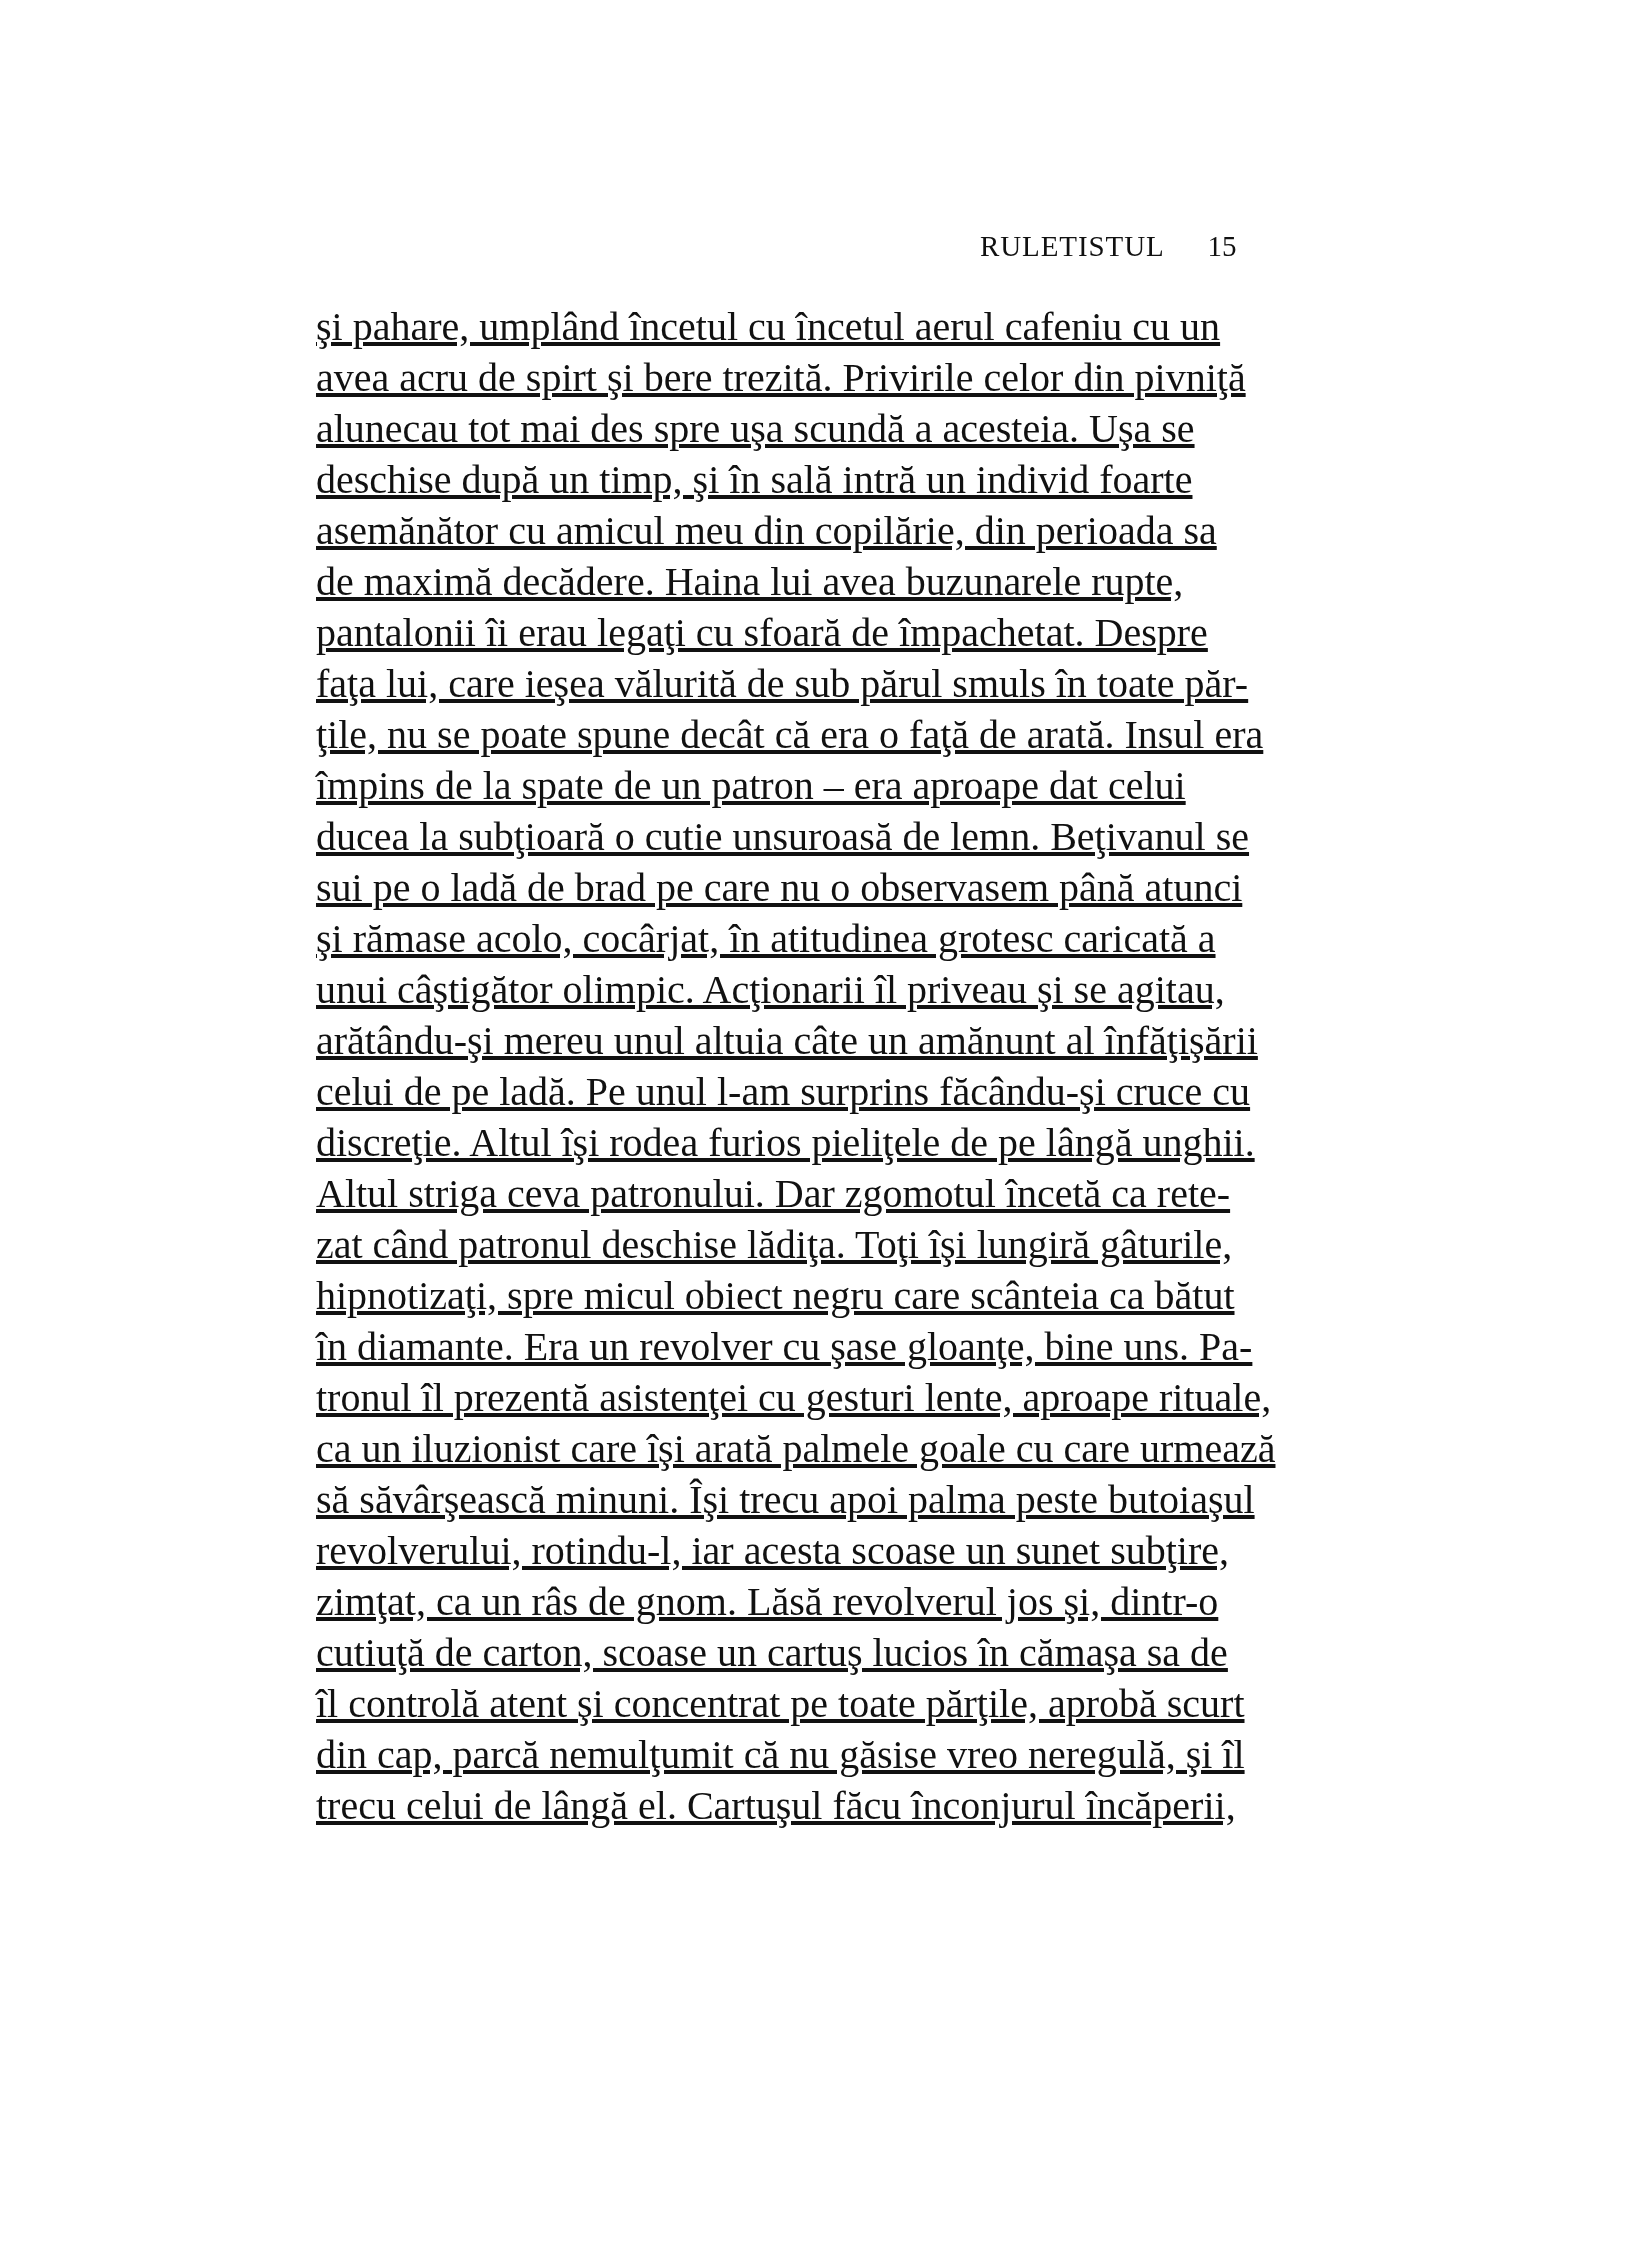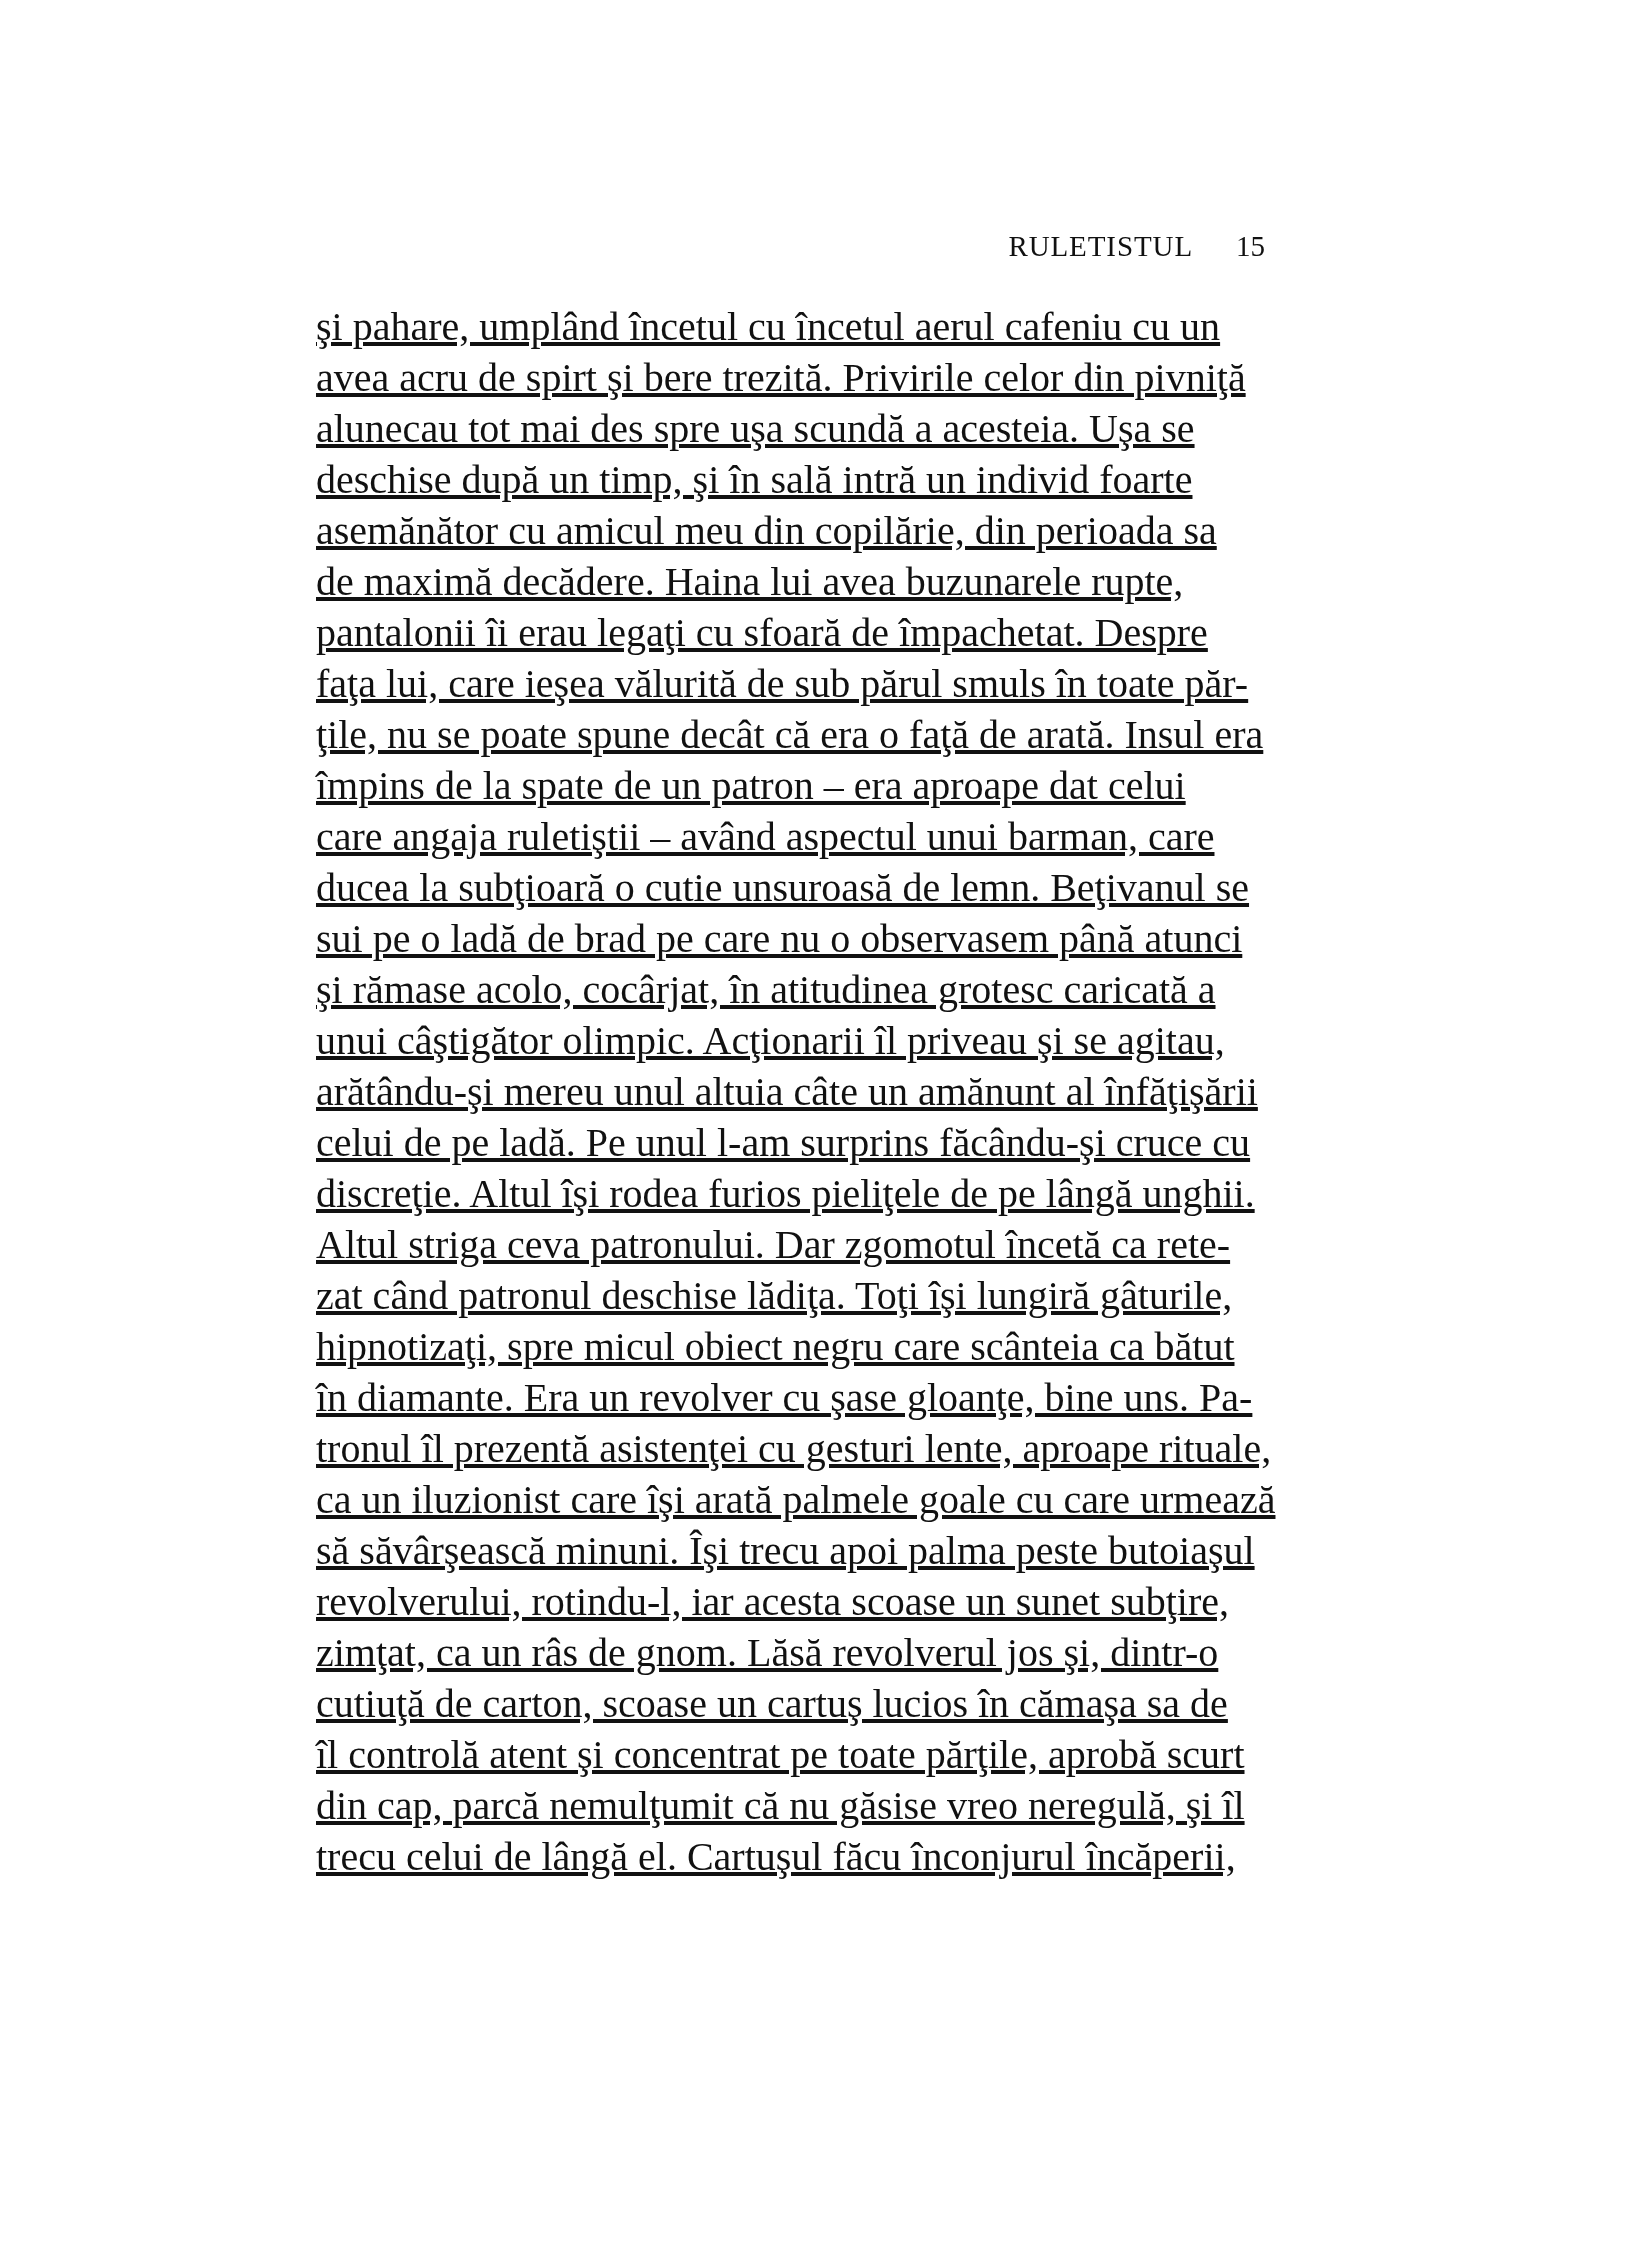--- a/index.html
+++ b/index.html
@@ -21,21 +21,21 @@
     width: 1632px; height: 2263px;
     background: #ffffff;
   }
   .running-head {
     position: absolute;
     top: 230px;
     left: 980px;
     width: 285px;
     height: 36px;
     display: flex;
-    justify-content: flex-end;
+    justify-content: flex-start;
     align-items: baseline;
     font-size: 29px;
     letter-spacing: 0.9px;
   }
   .running-title {
     margin-right: 43px;
   }
   .page-number {
     letter-spacing: 0;
   }
@@ -76,21 +76,20 @@
     <span class="line">şi pahare, umplând încetul cu încetul aerul cafeniu cu un</span>
     <span class="line">avea acru de spirt şi bere trezită. Privirile celor din pivniţă</span>
     <span class="line">alunecau tot mai des spre uşa scundă a acesteia. Uşa se</span>
     <span class="line">deschise după un timp, şi în sală intră un individ foarte</span>
     <span class="line">asemănător cu amicul meu din copilărie, din perioada sa</span>
     <span class="line">de maximă decădere. Haina lui avea buzunarele rupte,</span>
     <span class="line">pantalonii îi erau legaţi cu sfoară de împachetat. Despre</span>
     <span class="line">faţa lui, care ieşea vălurită de sub părul smuls în toate păr-</span>
     <span class="line">ţile, nu se poate spune decât că era o faţă de arată. Insul era</span>
     <span class="line">împins de la spate de un patron – era aproape dat celui</span>
-    <span class="line">care angaja ruletiştii – având aspectul unui barman, care</span>
     <span class="line">ducea la subţioară o cutie unsuroasă de lemn. Beţivanul se</span>
     <span class="line">sui pe o ladă de brad pe care nu o observasem până atunci</span>
     <span class="line">şi rămase acolo, cocârjat, în atitudinea grotesc caricată a</span>
     <span class="line">unui câştigător olimpic. Acţionarii îl priveau şi se agitau,</span>
     <span class="line">arătându-şi mereu unul altuia câte un amănunt al înfăţişării</span>
     <span class="line">celui de pe ladă. Pe unul l-am surprins făcându-şi cruce cu</span>
     <span class="line">discreţie. Altul îşi rodea furios pieliţele de pe lângă unghii.</span>
     <span class="line">Altul striga ceva patronului. Dar zgomotul încetă ca rete-</span>
     <span class="line">zat când patronul deschise lădiţa. Toţi îşi lungiră gâturile,</span>
     <span class="line">hipnotizaţi, spre micul obiect negru care scânteia ca bătut</span>

